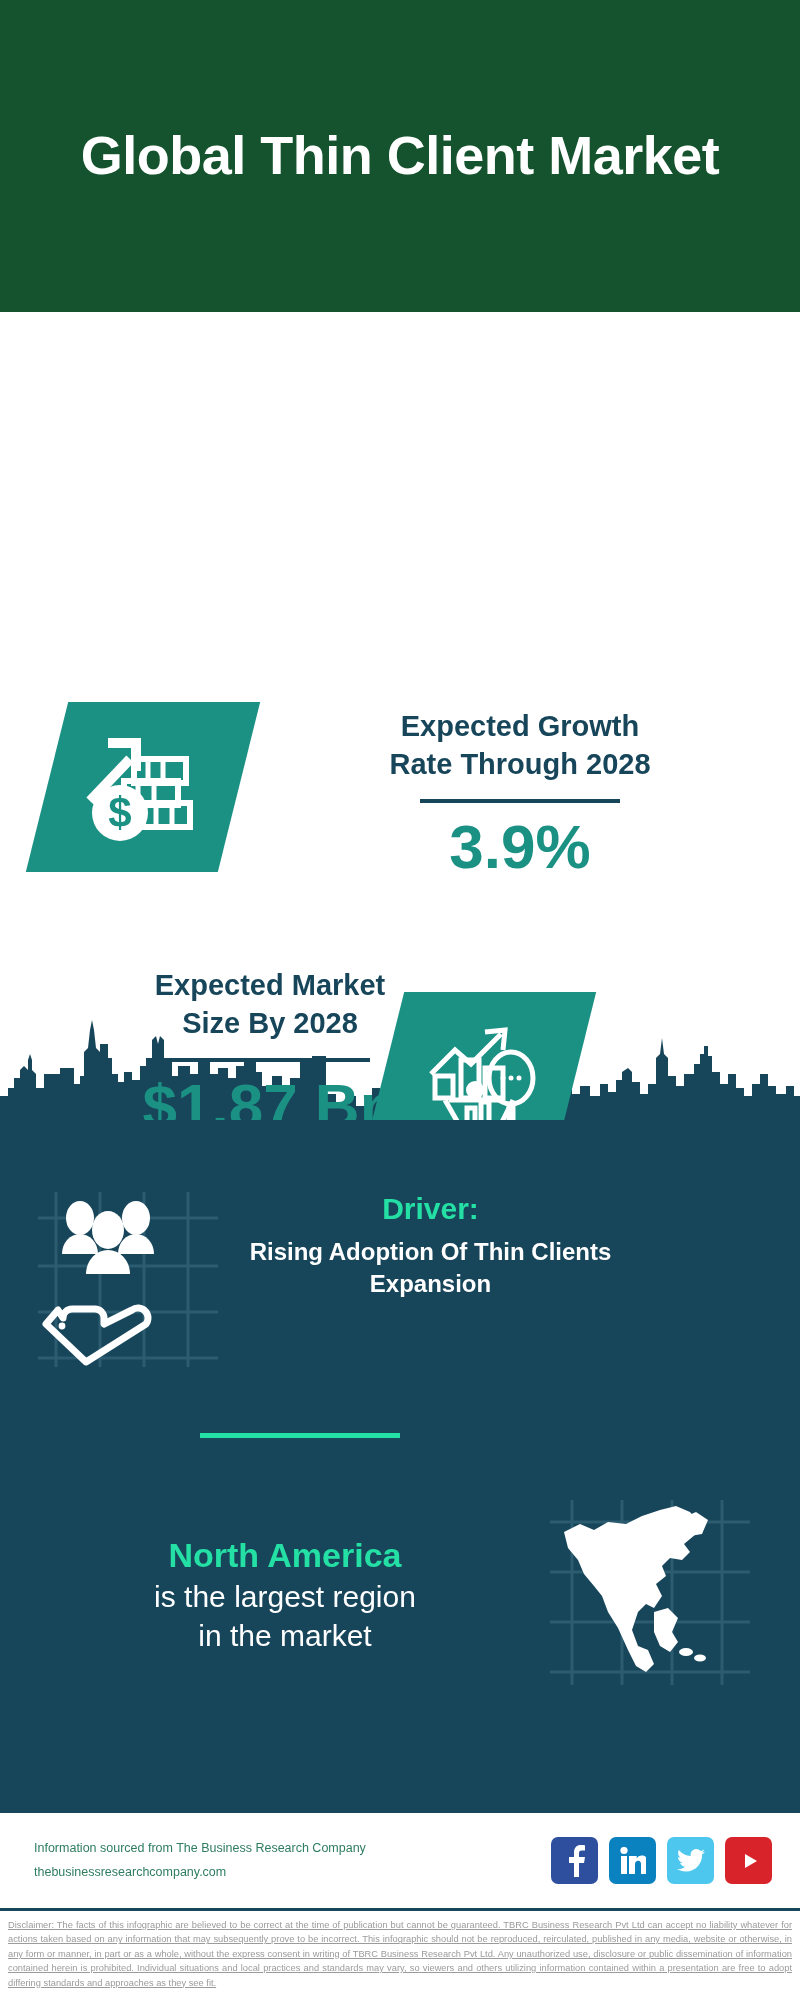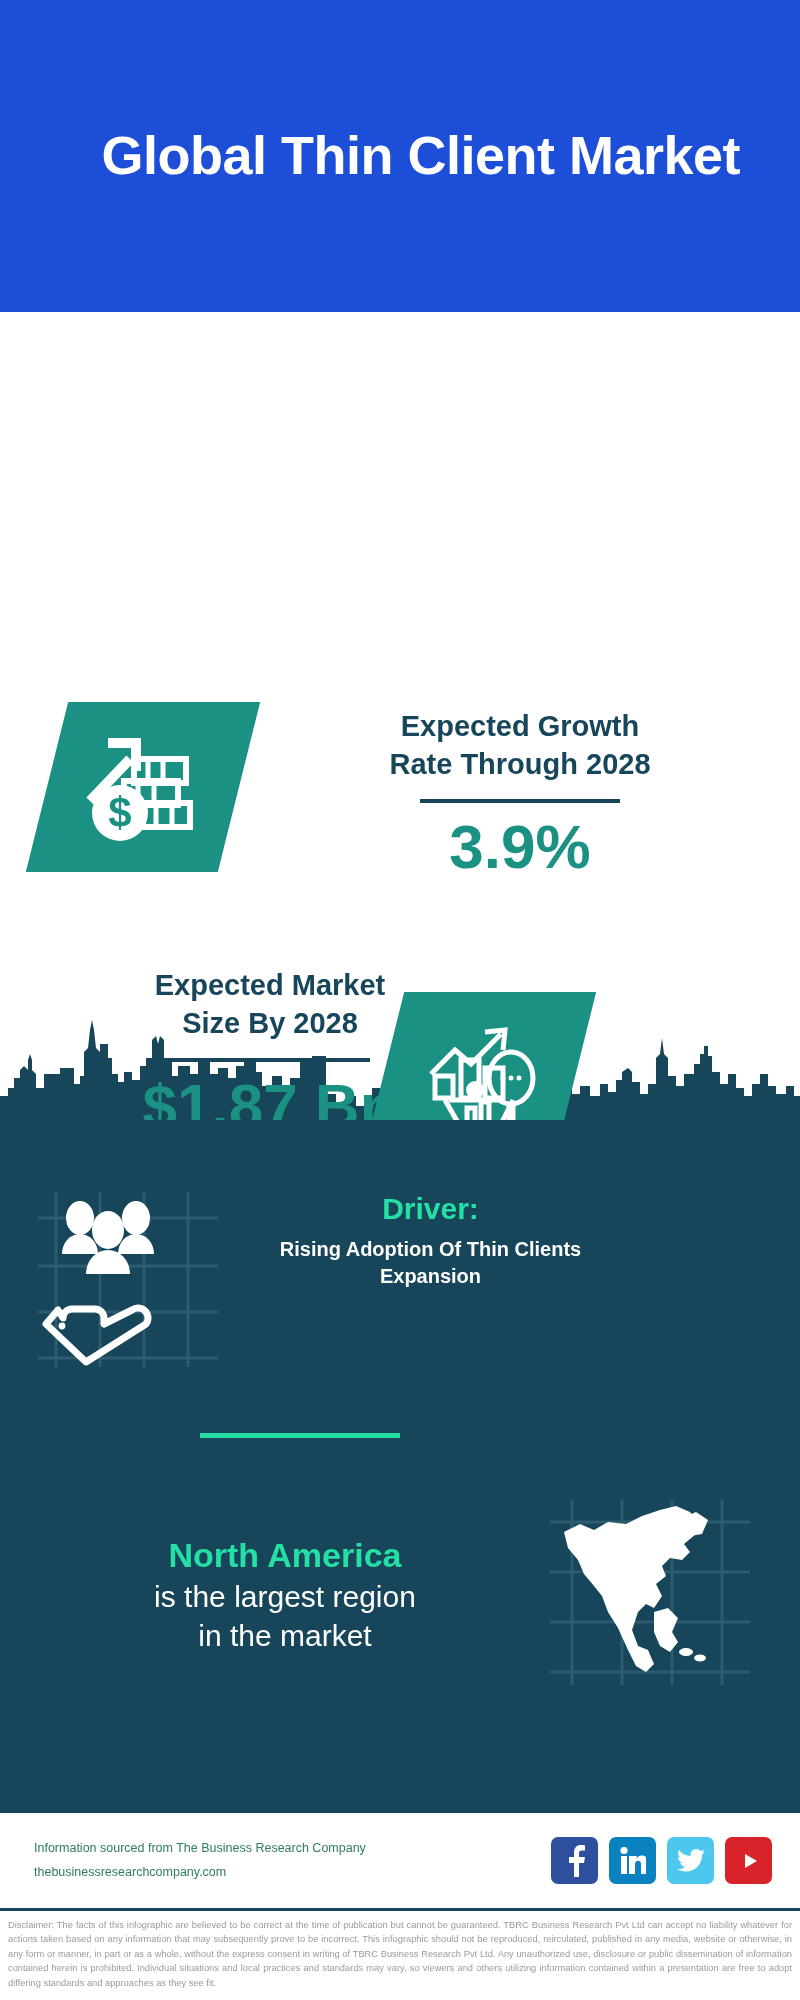--- a/index.html
+++ b/index.html
@@ -7,23 +7,23 @@
   body {
     font-family:"Liberation Sans", sans-serif;
     background:#ffffff;
     position:relative;
     overflow:hidden;
   }
   .page { width:800px; height:2000px; position:relative; display:flex; flex-direction:column; }
 
   
   .header {
-    background:#1d4ed8;
+    background:#14532d;
     height:312px;
-    display:flex; align-items:center; justify-content:flex-end;
+    display:flex; align-items:center; justify-content:center;
     padding:0 60px;
   }
   .header h1 {
     color:#ffffff;
     font-size:54px;
     font-weight:bold;
     line-height:1.18;
     text-align:center;
     letter-spacing:-0.5px;
   }
@@ -76,21 +76,21 @@
     flex:1;
     position:relative;
     padding-top:10px;
   }
 
   
   .driver-row { position:absolute; top:72px; left:0; width:673px; display:flex; }
   .icon-grid { width:190px; margin-left:38px; position:relative; }
   .driver-copy { flex:1; padding-right:40px; text-align:center; }
   .driver-title { color:#25e0a5; font-size:30px; font-weight:bold; margin-bottom:10px; }
-  .driver-body { color:#ffffff; font-size:20px; font-weight:bold; line-height:1.35; }
+  .driver-body { color:#ffffff; font-size:24px; font-weight:bold; line-height:1.35; }
 
   .divider-green {
     position:absolute; top:313px; left:200px;
     width:200px; height:5px; background:#25e0a5;
   }
 
   
   .region-row { position:absolute; top:380px; left:0; width:800px; display:flex; align-items:center; }
   .region-copy { flex:1; text-align:center; padding-left:20px; }
   .region-name { color:#25e0a5; font-size:34px; font-weight:bold; line-height:1.25; }
@@ -117,20 +117,21 @@
   .disclaimer {
     background:#ffffff;
     border-top:3px solid #17455a;
     padding:7px 8px 4px 8px;
     color:#9b9b9b;
     font-size:9.3px;
     line-height:1.55;
     text-align:justify;
     height:92px;
     overflow:hidden;
+    text-decoration:underline;
   }
 </style>
 </head>
 <body>
 
 <div class="page">
 
   <div class="header">
     <h1>Global Thin Client Market</h1>
   </div>

